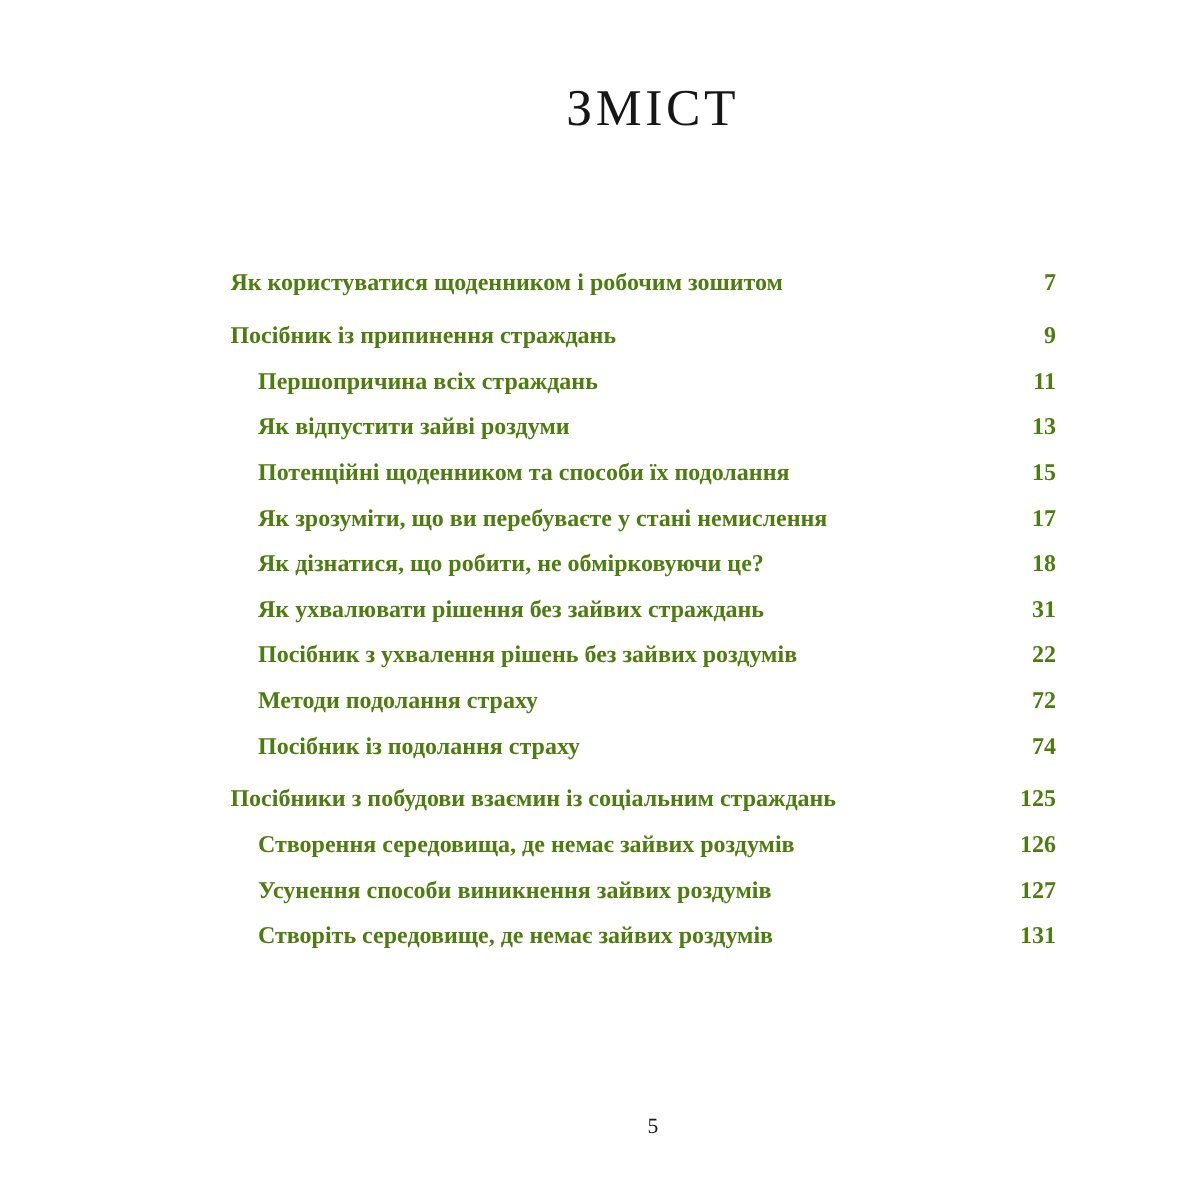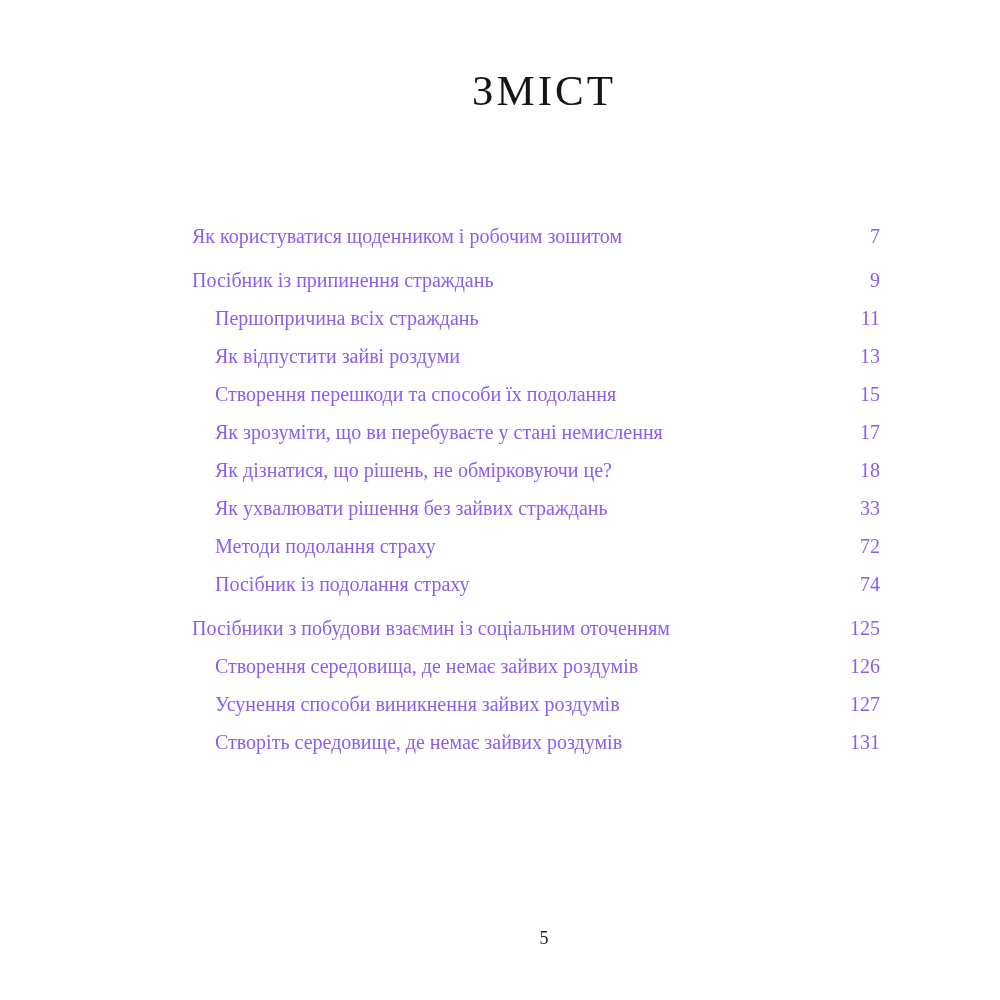--- a/index.html
+++ b/index.html
@@ -34,21 +34,22 @@
     left: 148px;
     width: 688px;
   }
   .toc-row {
     display: flex;
     justify-content: space-between;
     align-items: baseline;
     font-size: 20px;
     line-height: 24px;
     margin-bottom: 14px;
-    color: #8b5cf6;
+    color: #4d7c0f;
+    font-weight: bold;
   }
   .toc-row.group-gap {
     margin-top: 20px;
     align-items: center;
   }
   .toc-row.indent-1 {
     padding-left: 23px;
   }
   .toc-label {
     white-space: nowrap;
@@ -86,45 +87,49 @@
       </div>
       <div class="toc-row indent-1">
         <span class="toc-label">Першопричина всіх страждань</span>
         <span class="toc-page">11</span>
       </div>
       <div class="toc-row indent-1">
         <span class="toc-label">Як відпустити зайві роздуми</span>
         <span class="toc-page">13</span>
       </div>
       <div class="toc-row indent-1">
-        <span class="toc-label">Створення перешкоди та способи їх подолання</span>
+        <span class="toc-label">Потенційні щоденником та способи їх подолання</span>
         <span class="toc-page">15</span>
       </div>
       <div class="toc-row indent-1">
         <span class="toc-label">Як зрозуміти, що ви перебуваєте у стані немислення</span>
         <span class="toc-page">17</span>
       </div>
       <div class="toc-row indent-1">
-        <span class="toc-label">Як дізнатися, що рішень, не обмірковуючи це?</span>
+        <span class="toc-label">Як дізнатися, що робити, не обмірковуючи це?</span>
         <span class="toc-page">18</span>
       </div>
       <div class="toc-row indent-1">
         <span class="toc-label">Як ухвалювати рішення без зайвих страждань</span>
-        <span class="toc-page">33</span>
+        <span class="toc-page">31</span>
+      </div>
+      <div class="toc-row indent-1">
+        <span class="toc-label">Посібник з ухвалення рішень без зайвих роздумів</span>
+        <span class="toc-page">22</span>
       </div>
       <div class="toc-row indent-1">
         <span class="toc-label">Методи подолання страху</span>
         <span class="toc-page">72</span>
       </div>
       <div class="toc-row indent-1">
         <span class="toc-label">Посібник із подолання страху</span>
         <span class="toc-page">74</span>
       </div>
       <div class="toc-row group-gap">
-        <span class="toc-label">Посібники з побудови взаємин із соціальним оточенням</span>
+        <span class="toc-label">Посібники з побудови взаємин із соціальним страждань</span>
         <span class="toc-page">125</span>
       </div>
       <div class="toc-row indent-1">
         <span class="toc-label">Створення середовища, де немає зайвих роздумів</span>
         <span class="toc-page">126</span>
       </div>
       <div class="toc-row indent-1">
         <span class="toc-label">Усунення способи виникнення зайвих роздумів</span>
         <span class="toc-page">127</span>
       </div>

